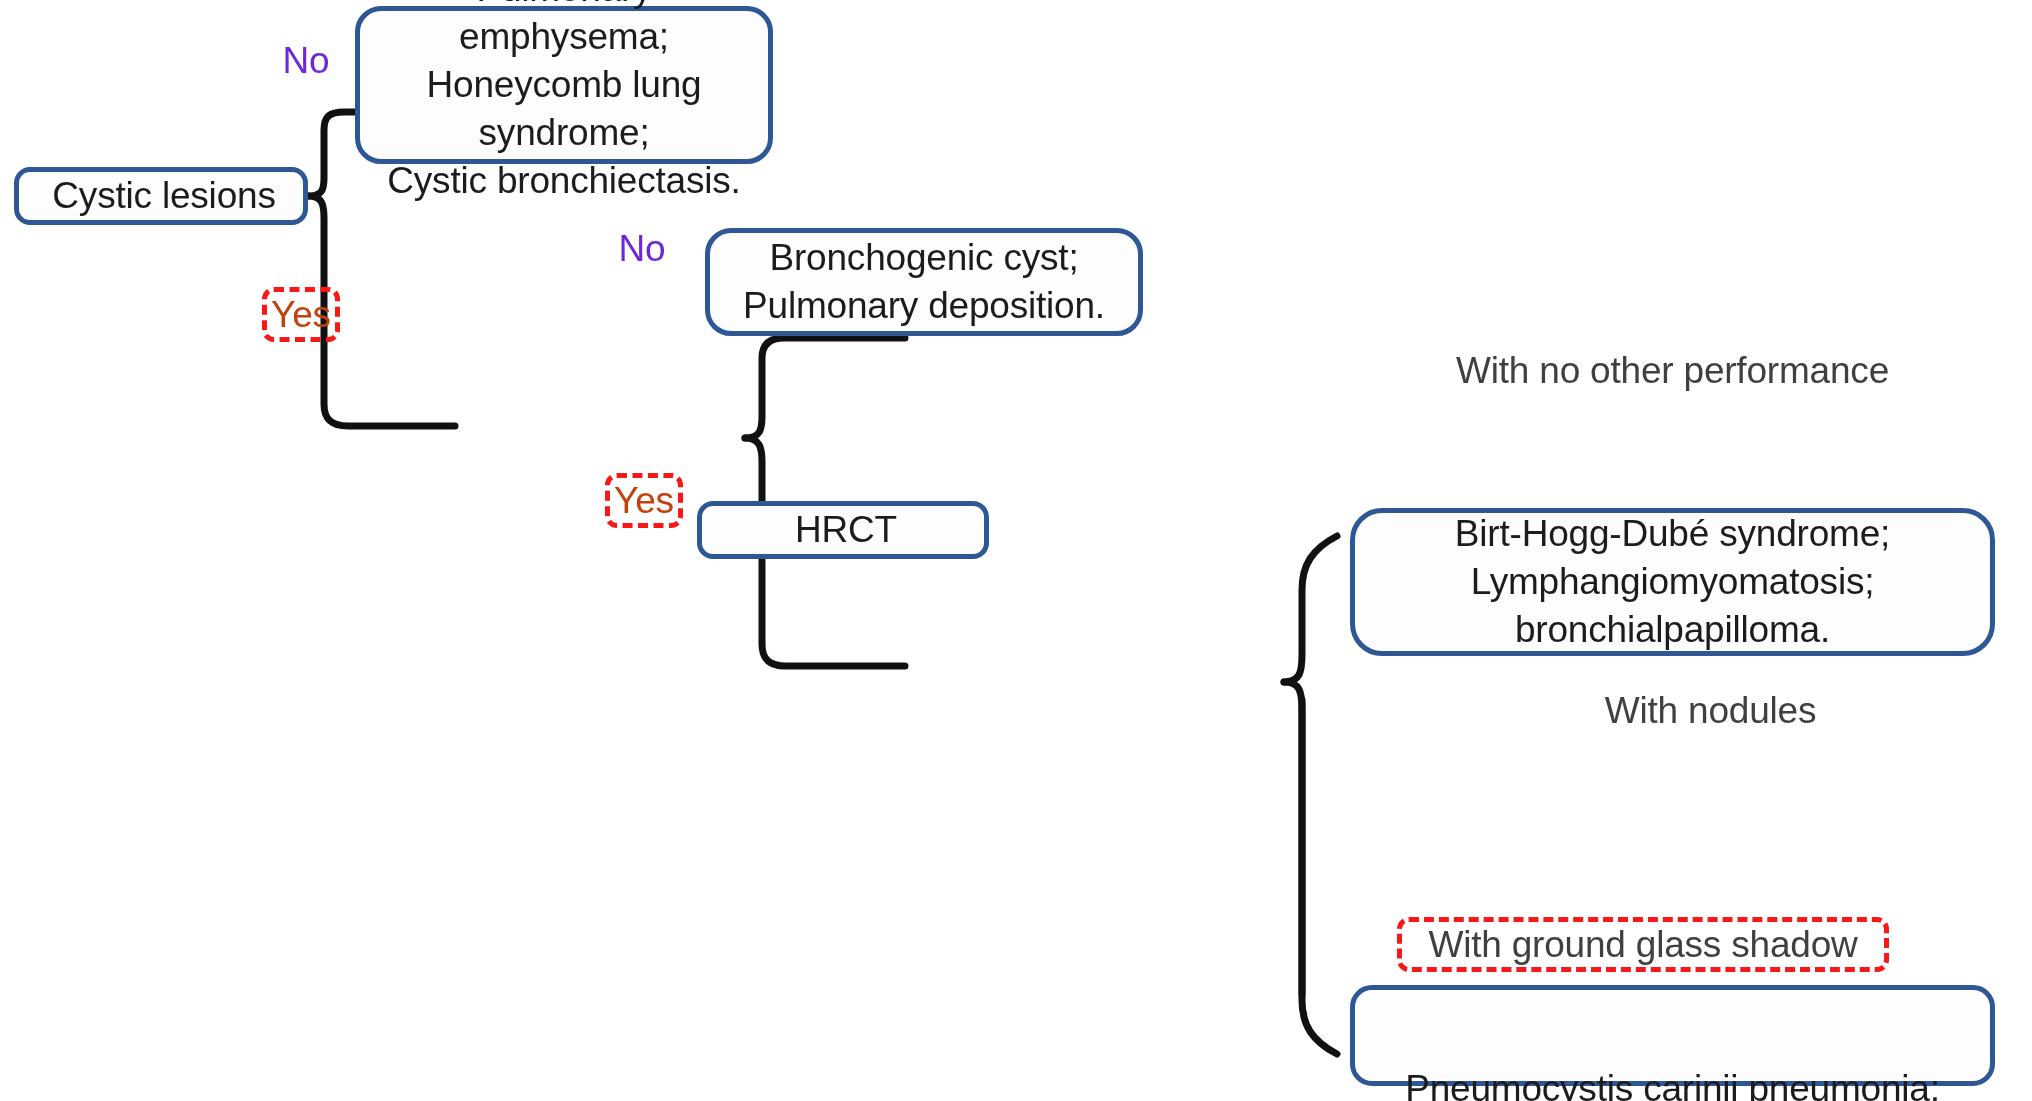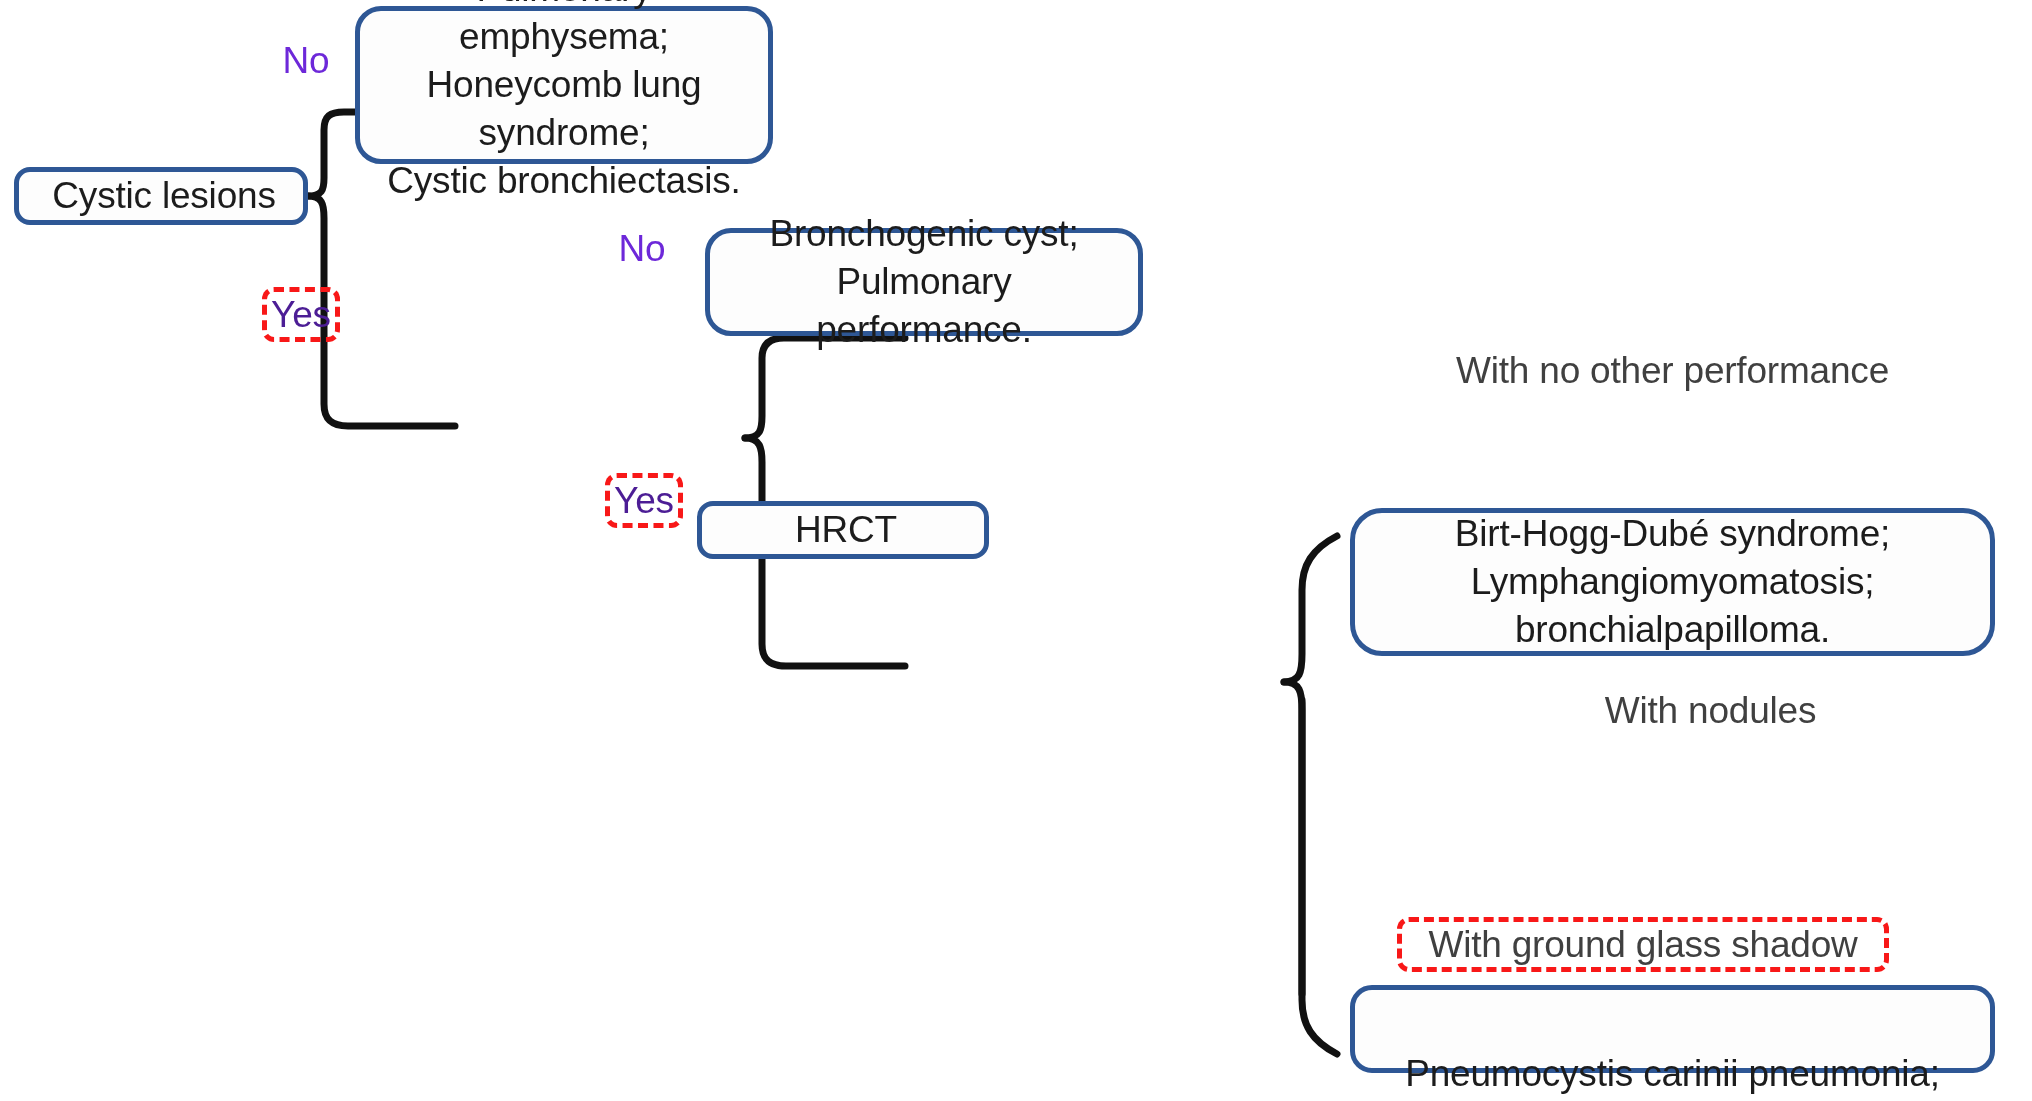--- a/index.html
+++ b/index.html
@@ -53,21 +53,21 @@
     font-size: 37px;
     color: #6d28d9;
     text-align: center;
     letter-spacing: -0.2px;
   }
   .yes-badge {
     position: absolute;
     box-sizing: border-box;
     border: 5px dashed #f81818;
     border-radius: 12px;
-    color: #4c1d95;
+    color: #c2410c;
     font-size: 37px;
     display: flex;
     align-items: center;
     justify-content: center;
     background: transparent;
     letter-spacing: -0.2px;
   }
   .cyan-label {
     position: absolute;
     color: #404040;
@@ -120,21 +120,21 @@
 
   <div class="yes-badge" style="left:262px; top:287px; width:78px; height:55px;">
     <span>Yes</span>
   </div>
 
 
   <div class="branch-label" style="left:600px; top:228px; width:84px;">No</div>
 
   <div class="node" style="left:705px; top:228px; width:438px; height:108px;">
     <span>Bronchogenic cyst;
-Pulmonary performance.</span>
+Pulmonary deposition.</span>
   </div>
 
   <div class="yes-badge" style="left:605px; top:473px; width:78px; height:55px;">
     <span>Yes</span>
   </div>
 
   <div class="node small" style="left:697px; top:501px; width:292px; height:58px;">
     <span>HRCT</span>
   </div>
 
@@ -146,18 +146,18 @@
 bronchialpapilloma.</span>
   </div>
 
   <div class="cyan-label" style="left:1388px; top:690px; width:645px;">With nodules</div>
 
 
   <div class="cyan-label boxed" style="left:1397px; top:917px; width:492px; height:55px;">
     <span>With ground glass shadow</span>
   </div>
 
-  <div class="node" style="left:1350px; top:985px; width:645px; height:88px; border-radius:22px; display:block; padding-top:12px;">
+  <div class="node" style="left:1350px; top:985px; width:645px; height:101px; border-radius:22px; display:block; padding-top:27px;">
     <div>Pneumocystis carinii pneumonia;</div>
     
   </div>
 
 </div>
 
 </body></html>

